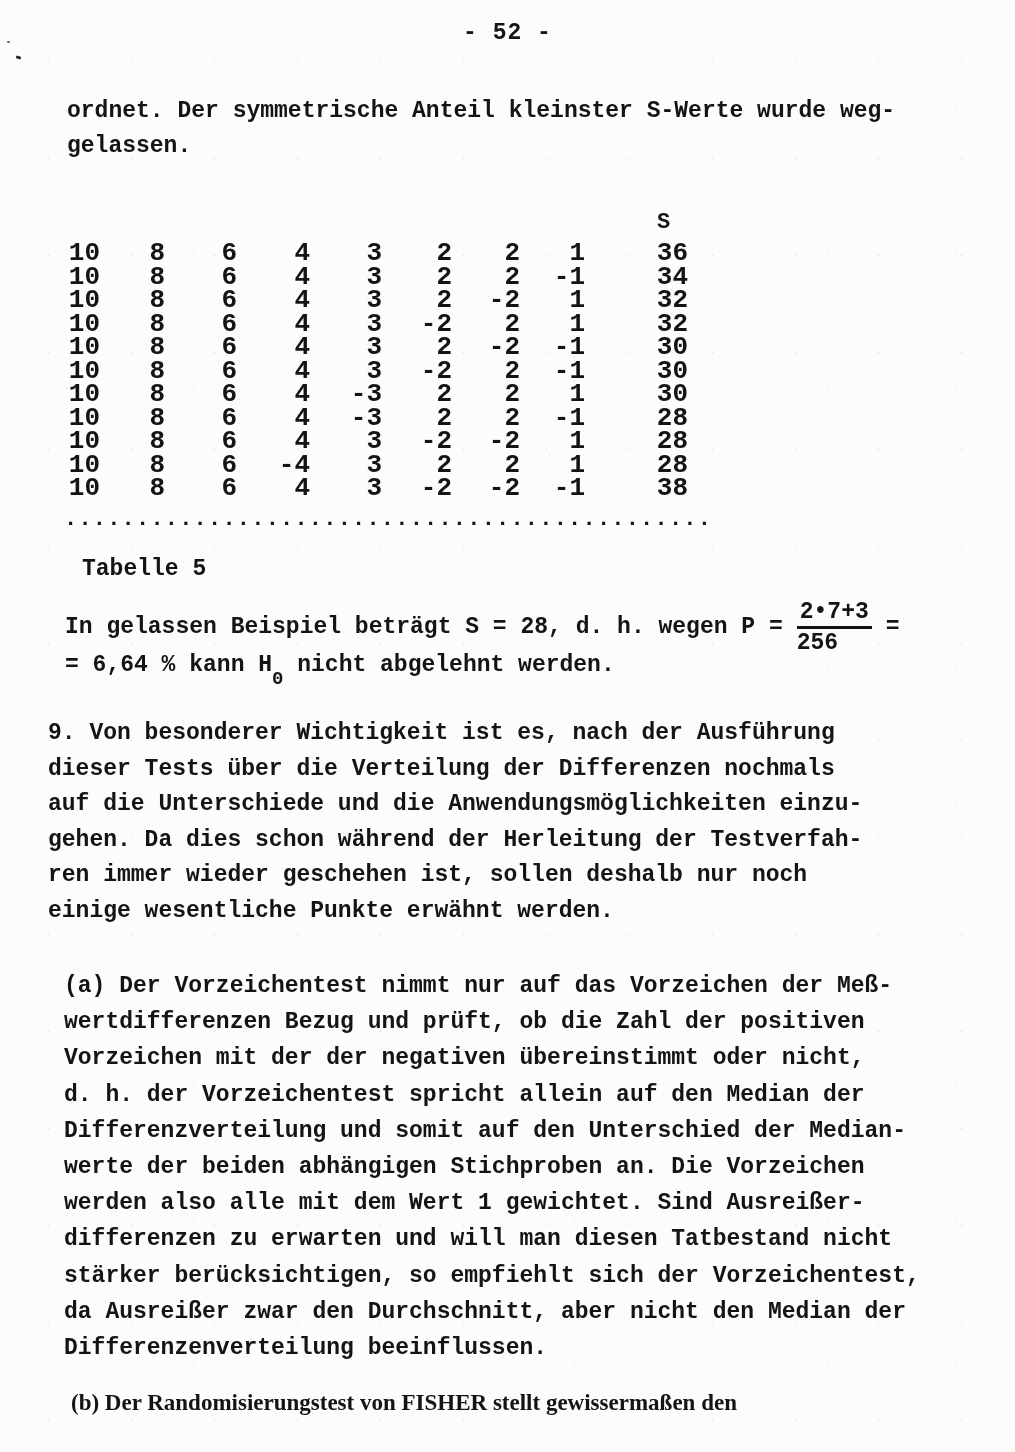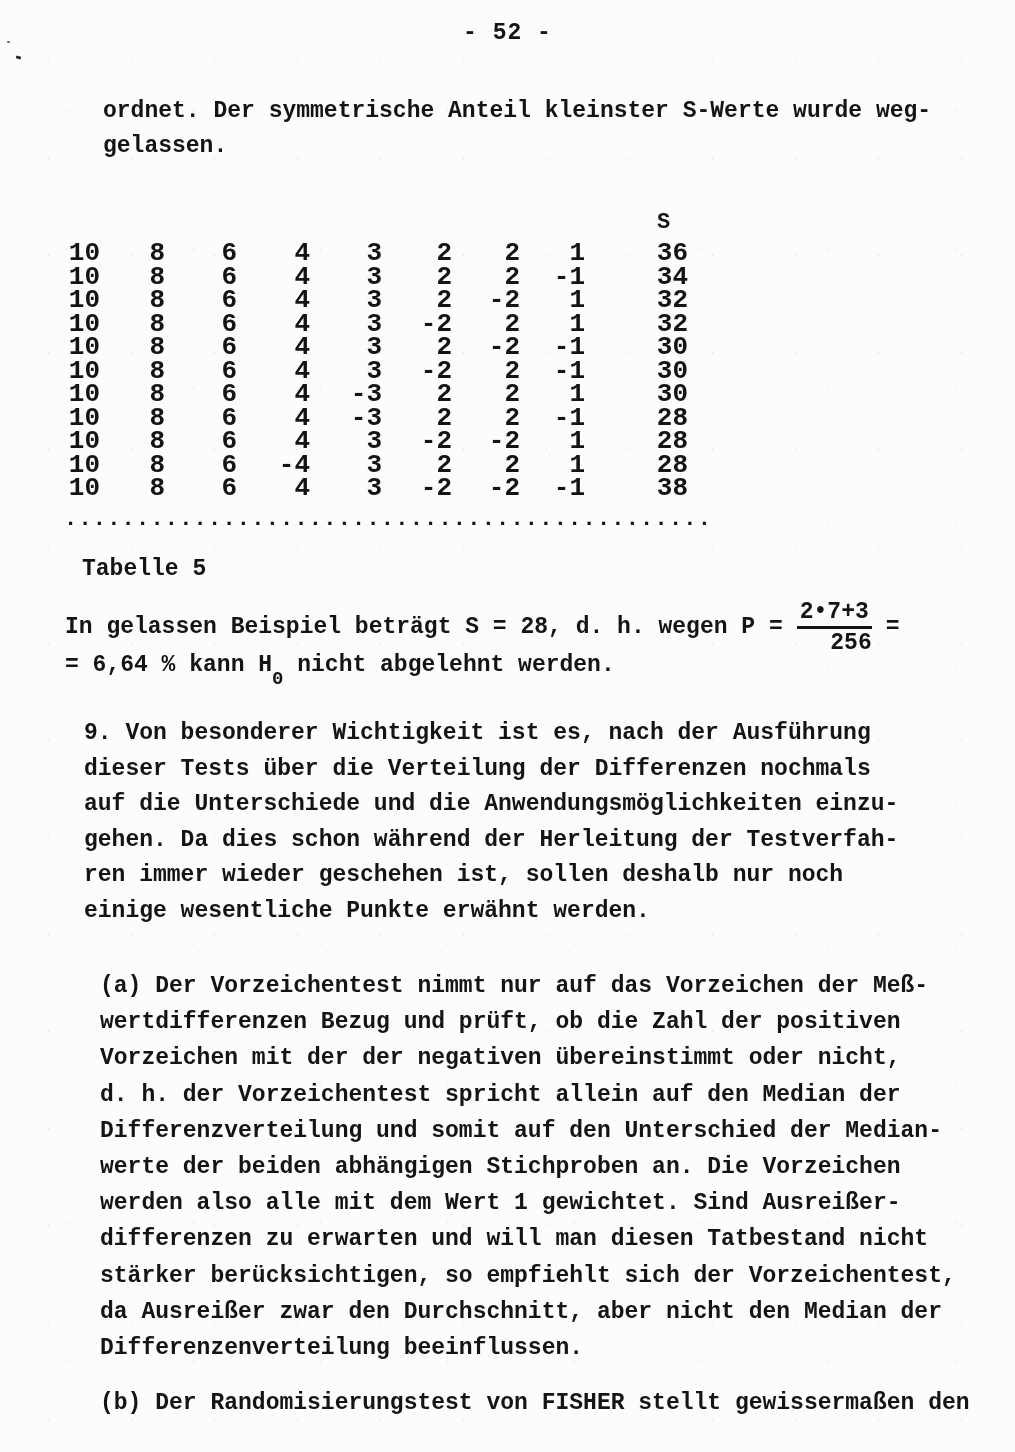--- a/index.html
+++ b/index.html
@@ -17,37 +17,37 @@
   .page::before{
     content:"";position:absolute;inset:0;pointer-events:none;opacity:.55;
     background-image:
       radial-gradient(circle, rgba(0,0,0,.20) 0.6px, transparent 1.1px),
       radial-gradient(circle, rgba(0,0,0,.14) 0.5px, transparent 1px),
       radial-gradient(circle, rgba(0,0,0,.10) 0.7px, transparent 1.3px);
     background-size:83px 97px, 61px 53px, 127px 139px;
     background-position:7px 13px, 31px 5px, 3px 41px;
   }
   .pagenum{position:absolute;top:20px;left:0;width:100%;text-align:center;font-size:23px;letter-spacing:1px;}
-  .para{position:absolute;font-size:23px;white-space:pre;margin-left:36px;}
+  .para{position:absolute;font-size:23px;white-space:pre;}
   .intro{left:67px;top:94px;line-height:35px;}
   .sheader{position:absolute;left:657px;top:210px;font-size:22px;}
   .stable{position:absolute;left:67px;top:242px;font-size:26px;line-height:23.5px;}
   .trow{display:grid;grid-template-columns:33px 65px 72px 73px 72px 70px 68px 65px 103px;}
   .tcell{text-align:right;}
   .dots{position:absolute;left:64px;top:507px;font-size:22px;letter-spacing:1.2px;white-space:pre;}
   .caption{position:absolute;left:66px;top:556px;font-size:23px;margin-left:16px;}
   .fline1{position:absolute;left:65px;top:598px;height:58px;display:flex;align-items:center;font-size:23px;}
-  .frac{display:inline-block;text-align:right;margin:0 14px;line-height:26px;}
+  .frac{display:inline-block;text-align:left;margin:0 14px;line-height:26px;}
   .frac .num{display:block;border-bottom:3px solid var(--ink);padding:0 3px 1px;}
   .frac .den{display:block;padding-top:1px;}
   .fline2{position:absolute;left:65px;top:652px;font-size:23px;}
   .fline2 sub{font-size:19px;position:relative;top:7px;line-height:0;}
   .p9{left:48px;top:716px;line-height:35.6px;}
   .pa{left:64px;top:968px;line-height:36.2px;}
-  .pb{left:64px;top:1390px;}
+  .pb{left:71px;top:1390px;font-family:Liberation Serif, serif;}
   .artifact{position:absolute;background:#2a2a2a;border-radius:1px;}
   .a1{left:16px;top:56px;width:5px;height:3px;transform:rotate(15deg);}
   .a2{left:7px;top:41px;width:3px;height:2px;opacity:.7;}
 </style>
 </head>
 <body>
 
 <div class="page">
 
   <div class="artifact a1"></div>

